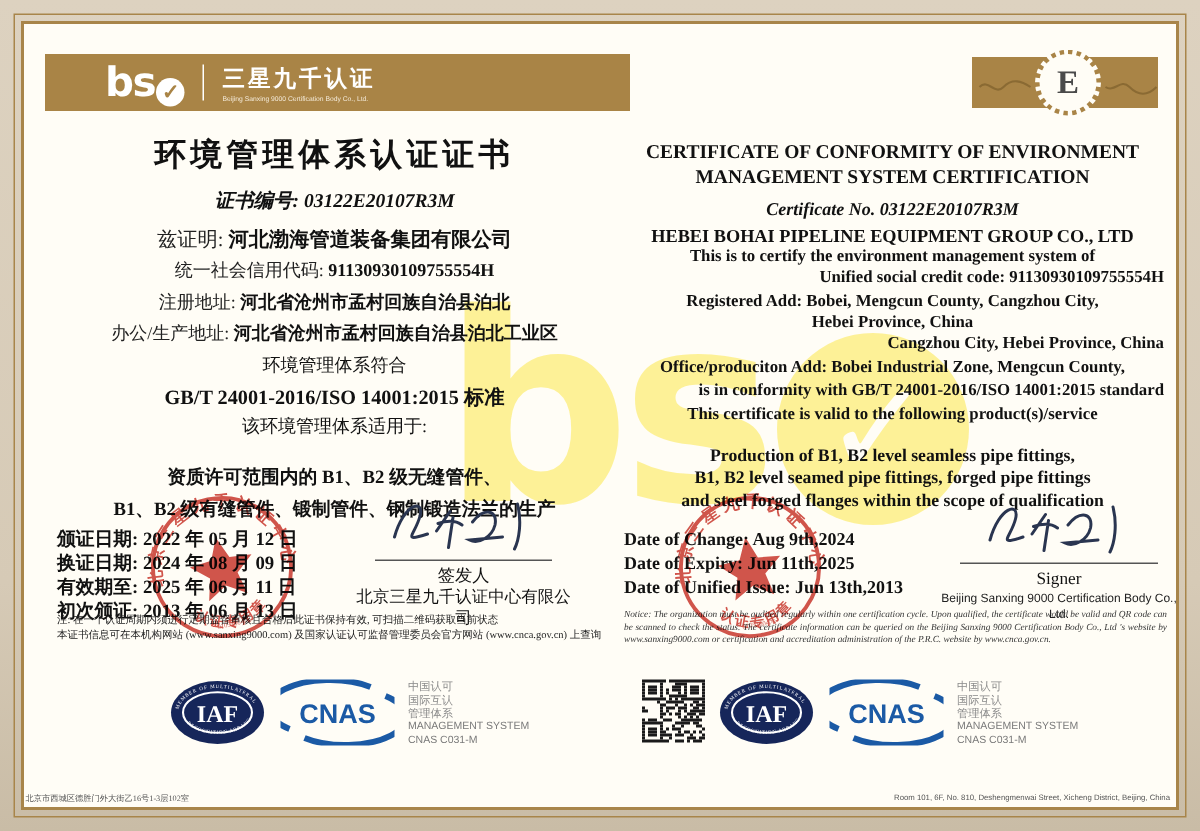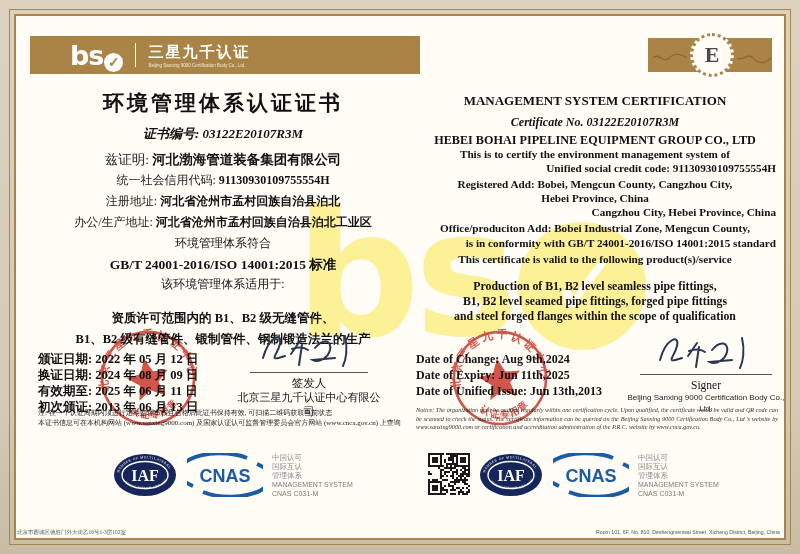--- a/index.html
+++ b/index.html
@@ -152,20 +152,21 @@
     <span class="val">河北省沧州市孟村回族自治县泊北工业区</span>
   </div>
   <div class="cn-line">环境管理体系符合</div>
   <div class="cn-standard">GB/T 24001-2016/ISO 14001:2015 标准</div>
   <div class="cn-line cn-apply">该环境管理体系适用于:</div>
   <div class="cn-scope">资质许可范围内的 B1、B2 级无缝管件、</div>
   <div class="cn-scope">B1、B2 级有缝管件、锻制管件、钢制锻造法兰的生产</div>
 </div>
 
 <div class="col col-right">
+  <div class="en-title">CERTIFICATE OF CONFORMITY OF ENVIRONMENT</div>
   <div class="en-title">MANAGEMENT SYSTEM CERTIFICATION</div>
   <div class="en-certno">Certificate No. 03122E20107R3M</div>
   <div class="en-line" style="font-size:12.2px;">HEBEI BOHAI PIPELINE EQUIPMENT GROUP CO., LTD</div>
   <div class="en-line">This is to certify the environment management system of</div>
   <div class="en-line sp">Unified social credit code: 91130930109755554H</div>
   <div class="en-line">Registered Add: Bobei, Mengcun County, Cangzhou City,</div>
   <div class="en-line">Hebei Province, China</div>
   <div class="en-line sp">Cangzhou City, Hebei Province, China</div>
   <div class="en-line">Office/produciton Add: Bobei Industrial Zone, Mengcun County,</div>
   <div class="en-line" style="line-height:16px;text-align:right;">is in conformity with GB/T 24001-2016/ISO 14001:2015 standard</div>

